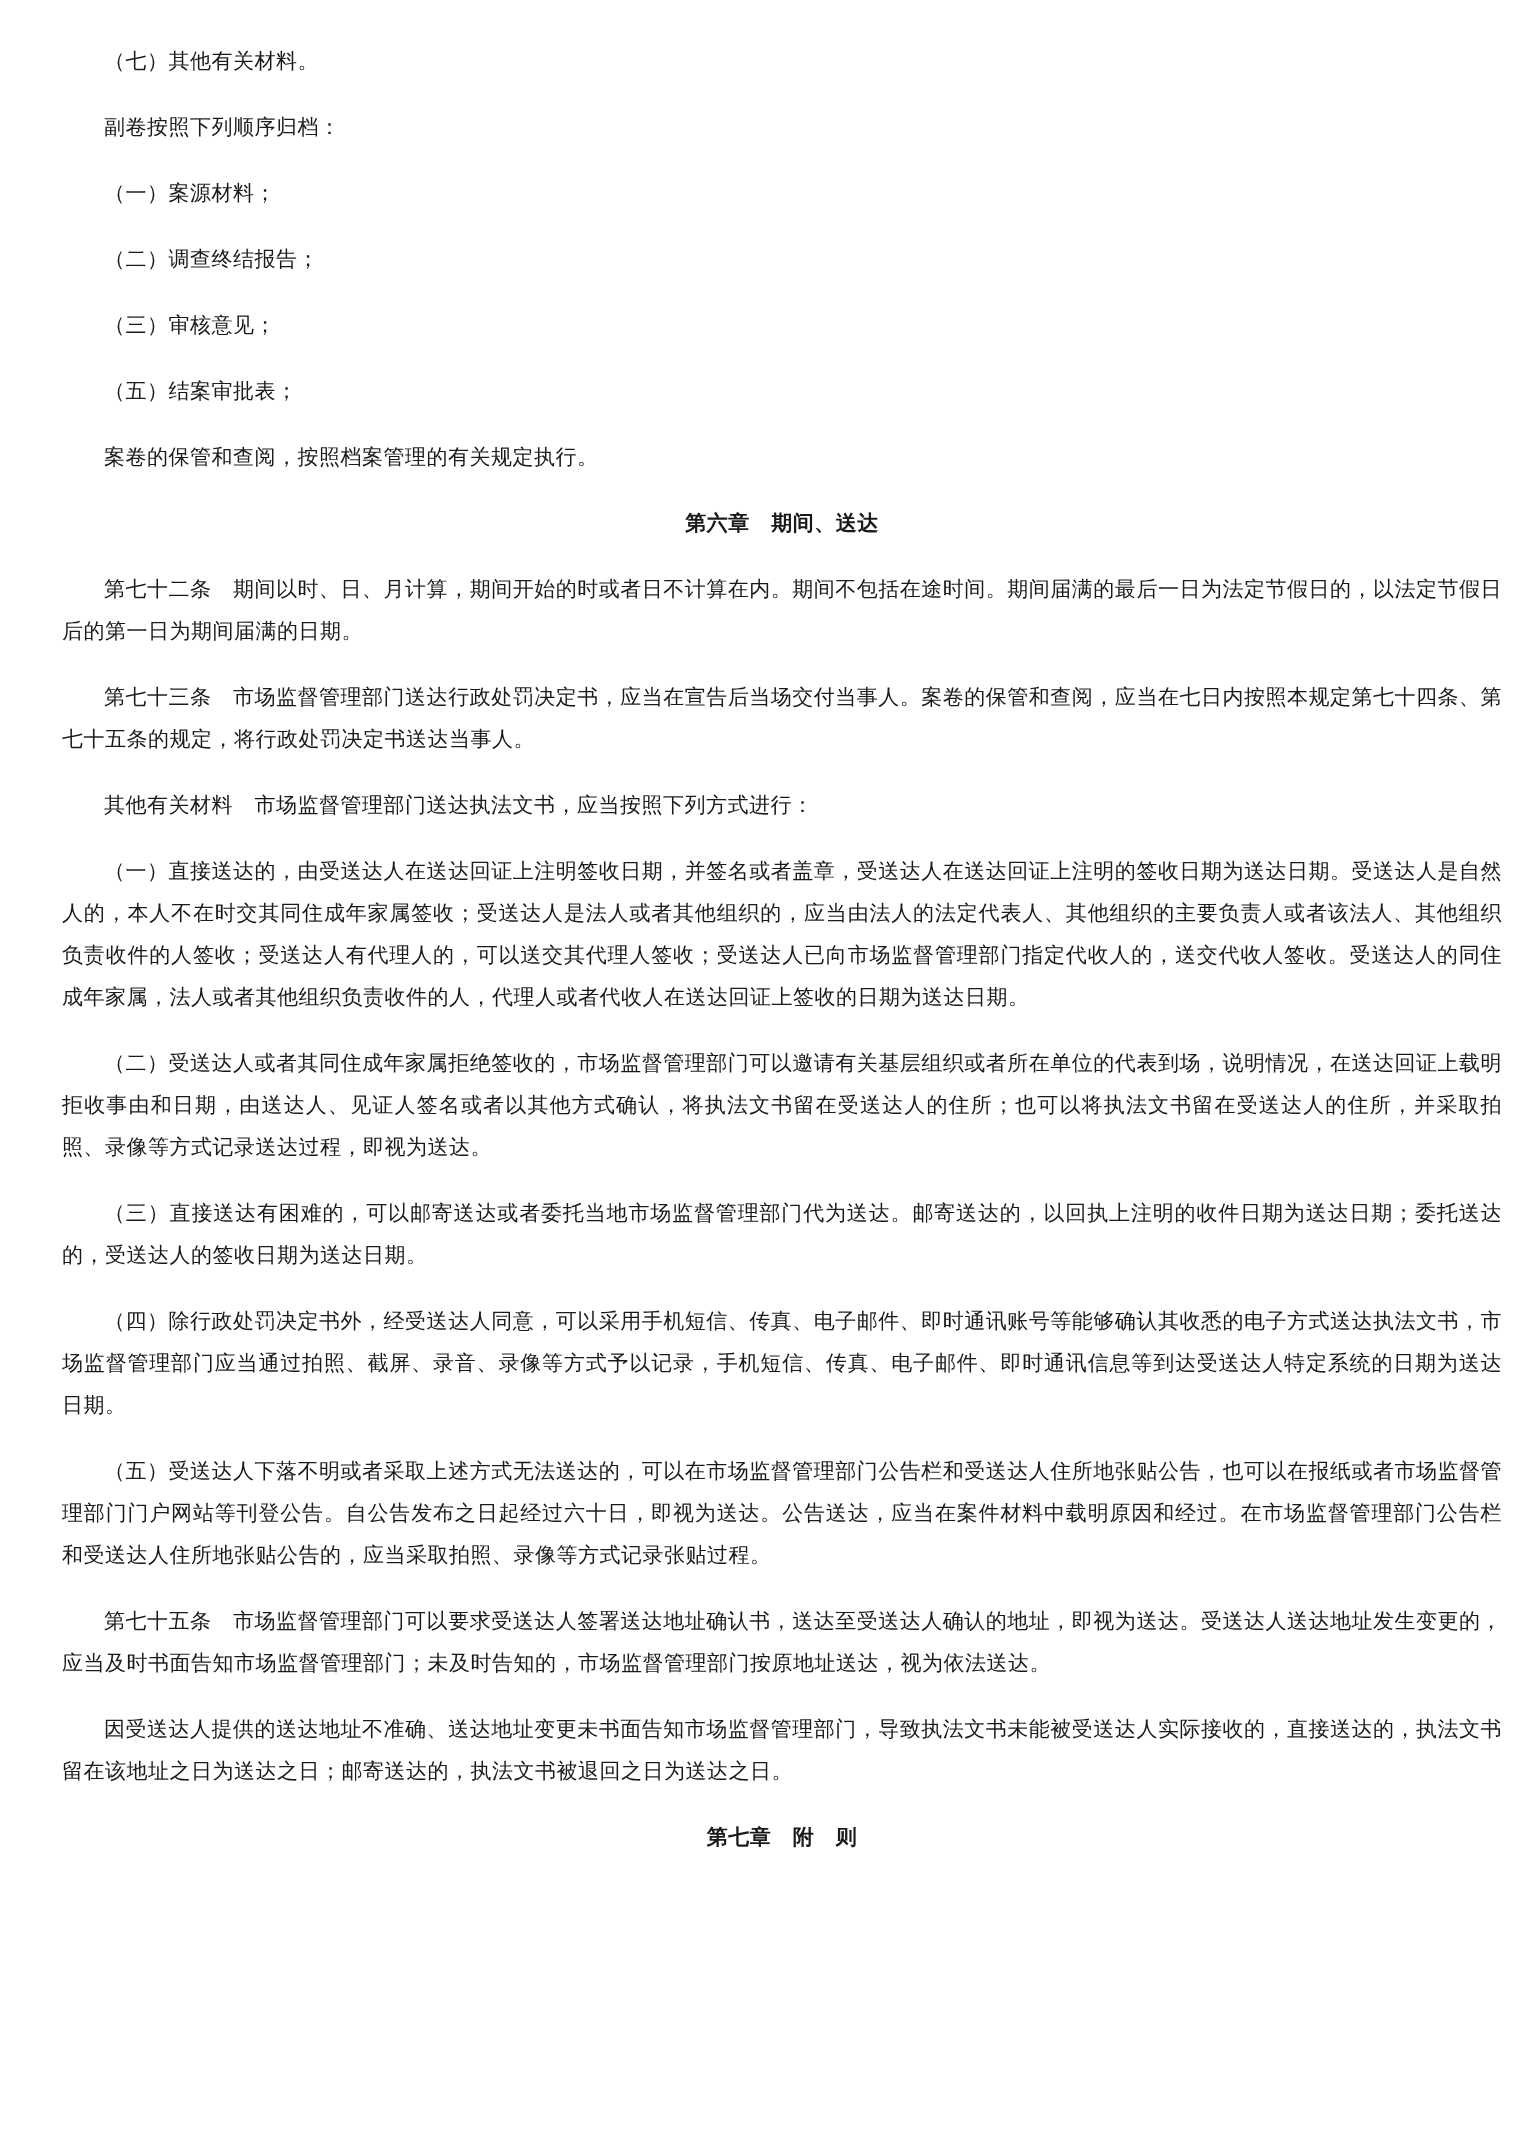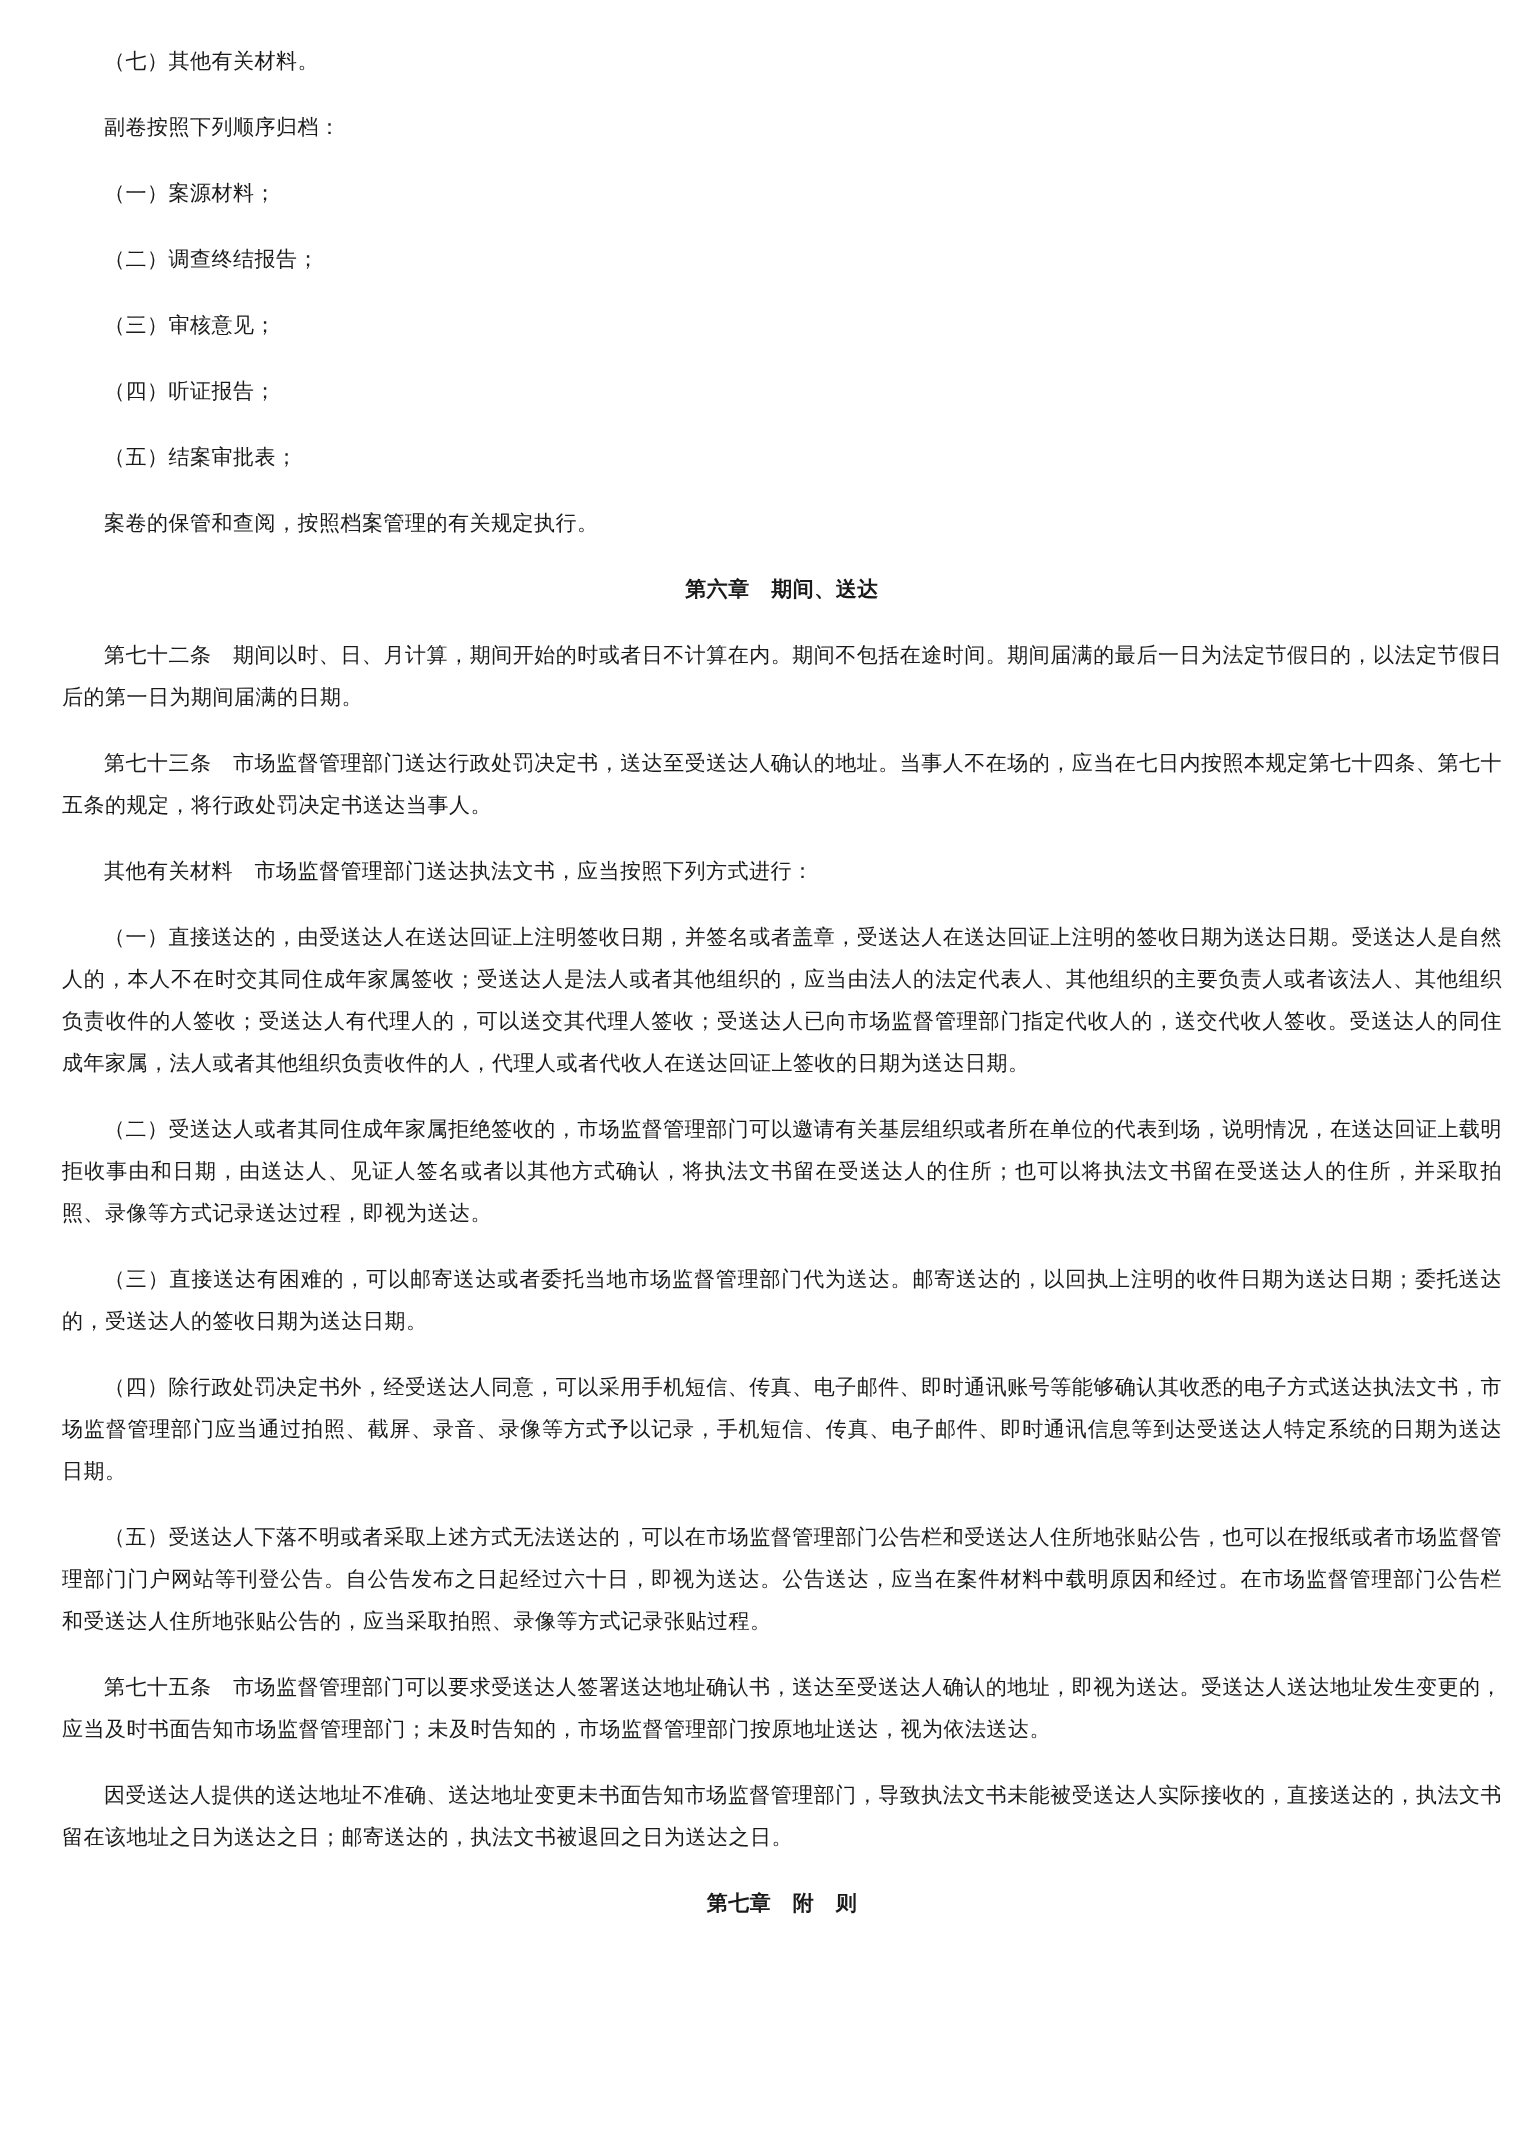--- a/index.html
+++ b/index.html
@@ -42,26 +42,25 @@
 </head>
 <body>
 
 <div class="page">
   <div class="doc">
       <p class="paragraph">（七）其他有关材料。</p>
       <p class="paragraph">副卷按照下列顺序归档：</p>
       <p class="paragraph">（一）案源材料；</p>
       <p class="paragraph">（二）调查终结报告；</p>
       <p class="paragraph">（三）审核意见；</p>
-      <p class="paragraph">（四）听证报告；</p>
       <p class="paragraph">（五）结案审批表；</p>
       <p class="paragraph">案卷的保管和查阅，按照档案管理的有关规定执行。</p>
       <h3 class="heading">第六章　期间、送达</h3>
       <p class="paragraph">第七十二条　期间以时、日、月计算，期间开始的时或者日不计算在内。期间不包括在途时间。期间届满的最后一日为法定节假日的，以法定节假日后的第一日为期间届满的日期。</p>
-      <p class="paragraph">第七十三条　市场监督管理部门送达行政处罚决定书，送达至受送达人确认的地址。当事人不在场的，应当在七日内按照本规定第七十四条、第七十五条的规定，将行政处罚决定书送达当事人。</p>
+      <p class="paragraph">第七十三条　市场监督管理部门送达行政处罚决定书，应当在宣告后当场交付当事人。案卷的保管和查阅，应当在七日内按照本规定第七十四条、第七十五条的规定，将行政处罚决定书送达当事人。</p>
       <p class="paragraph">其他有关材料　市场监督管理部门送达执法文书，应当按照下列方式进行：</p>
       <p class="paragraph">（一）直接送达的，由受送达人在送达回证上注明签收日期，并签名或者盖章，受送达人在送达回证上注明的签收日期为送达日期。受送达人是自然人的，本人不在时交其同住成年家属签收；受送达人是法人或者其他组织的，应当由法人的法定代表人、其他组织的主要负责人或者该法人、其他组织负责收件的人签收；受送达人有代理人的，可以送交其代理人签收；受送达人已向市场监督管理部门指定代收人的，送交代收人签收。受送达人的同住成年家属，法人或者其他组织负责收件的人，代理人或者代收人在送达回证上签收的日期为送达日期。</p>
       <p class="paragraph">（二）受送达人或者其同住成年家属拒绝签收的，市场监督管理部门可以邀请有关基层组织或者所在单位的代表到场，说明情况，在送达回证上载明拒收事由和日期，由送达人、见证人签名或者以其他方式确认，将执法文书留在受送达人的住所；也可以将执法文书留在受送达人的住所，并采取拍照、录像等方式记录送达过程，即视为送达。</p>
       <p class="paragraph">（三）直接送达有困难的，可以邮寄送达或者委托当地市场监督管理部门代为送达。邮寄送达的，以回执上注明的收件日期为送达日期；委托送达的，受送达人的签收日期为送达日期。</p>
       <p class="paragraph">（四）除行政处罚决定书外，经受送达人同意，可以采用手机短信、传真、电子邮件、即时通讯账号等能够确认其收悉的电子方式送达执法文书，市场监督管理部门应当通过拍照、截屏、录音、录像等方式予以记录，手机短信、传真、电子邮件、即时通讯信息等到达受送达人特定系统的日期为送达日期。</p>
       <p class="paragraph">（五）受送达人下落不明或者采取上述方式无法送达的，可以在市场监督管理部门公告栏和受送达人住所地张贴公告，也可以在报纸或者市场监督管理部门门户网站等刊登公告。自公告发布之日起经过六十日，即视为送达。公告送达，应当在案件材料中载明原因和经过。在市场监督管理部门公告栏和受送达人住所地张贴公告的，应当采取拍照、录像等方式记录张贴过程。</p>
       <p class="paragraph">第七十五条　市场监督管理部门可以要求受送达人签署送达地址确认书，送达至受送达人确认的地址，即视为送达。受送达人送达地址发生变更的，应当及时书面告知市场监督管理部门；未及时告知的，市场监督管理部门按原地址送达，视为依法送达。</p>
       <p class="paragraph">因受送达人提供的送达地址不准确、送达地址变更未书面告知市场监督管理部门，导致执法文书未能被受送达人实际接收的，直接送达的，执法文书留在该地址之日为送达之日；邮寄送达的，执法文书被退回之日为送达之日。</p>
       <h3 class="heading">第七章　附　则</h3>
     </div>

